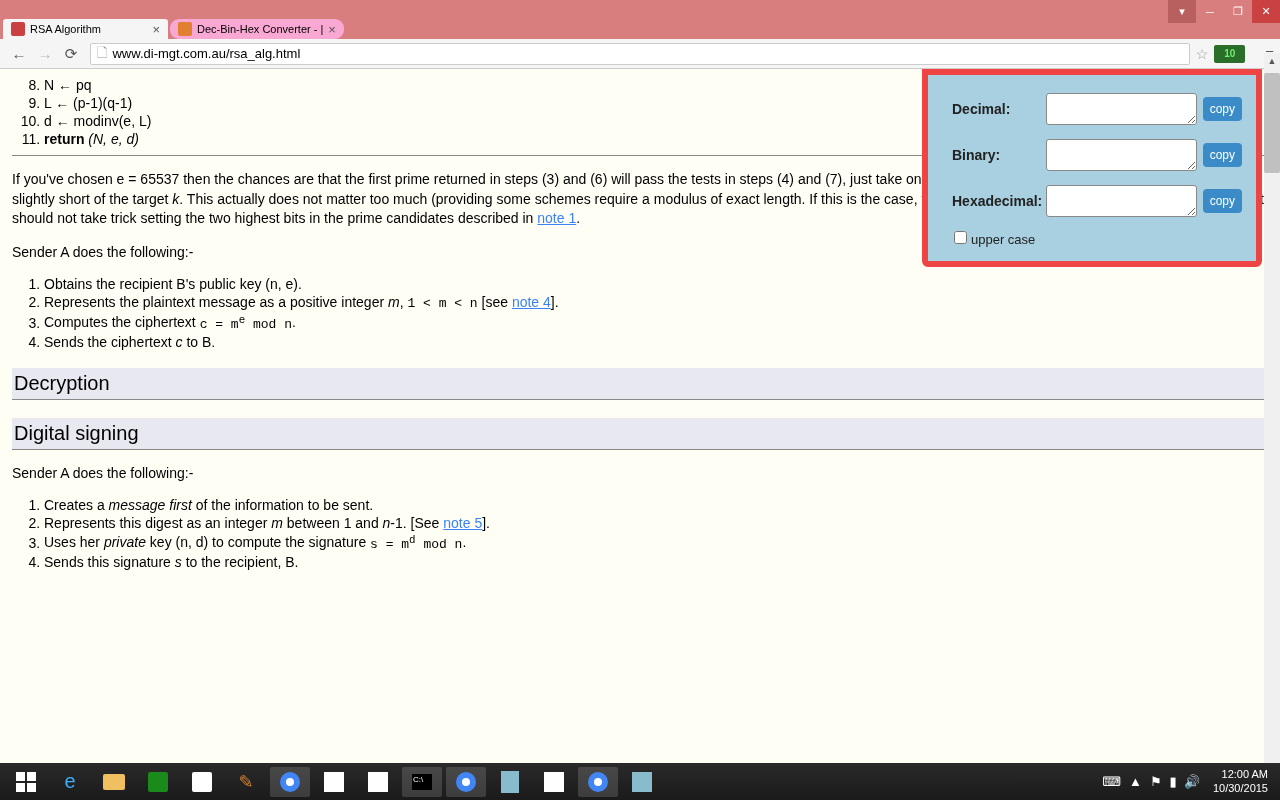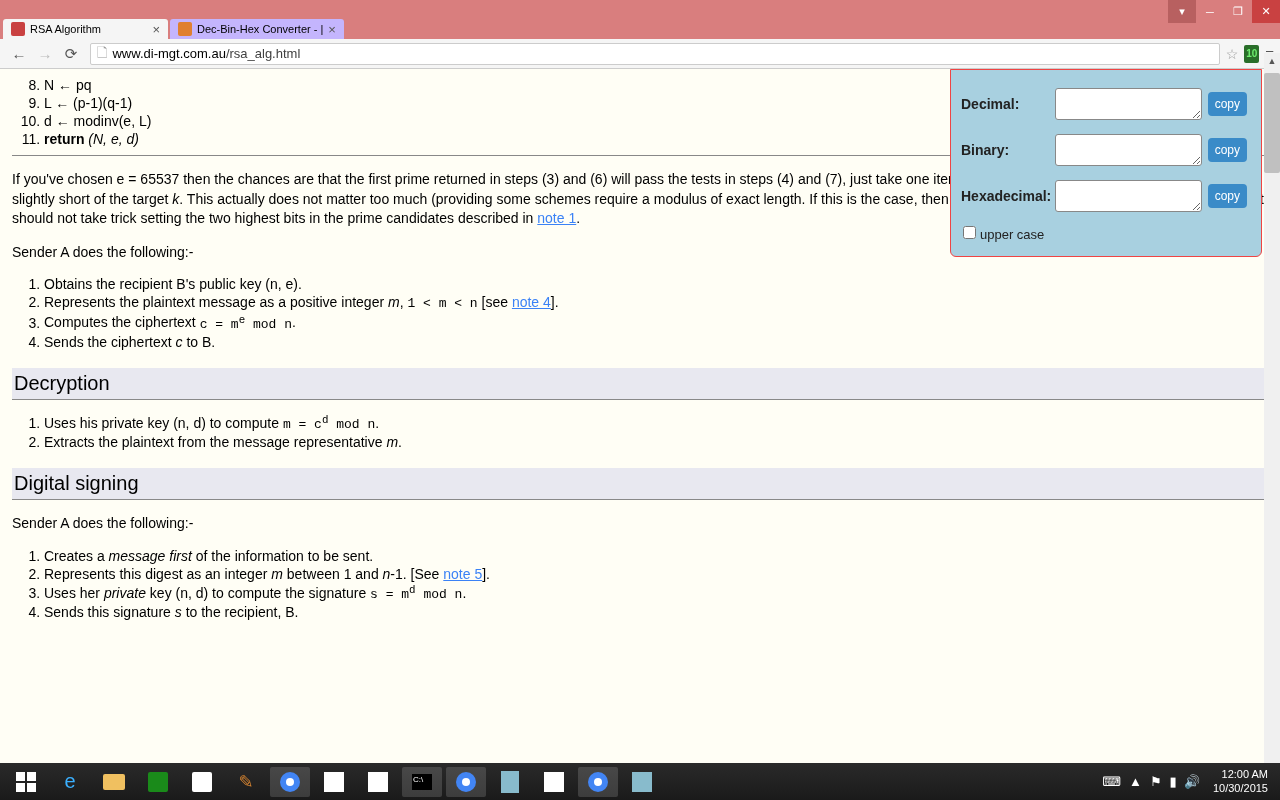--- a/index.html
+++ b/index.html
@@ -2,52 +2,52 @@
 <html><head>
 <meta charset="utf-8">
 <style>
 * { margin: 0; padding: 0; box-sizing: border-box; }
 body { font-family: Arial, sans-serif; font-size: 14px; overflow: hidden; width: 1280px; height: 800px; }
 
 
 .titlebar { background: #d97e7e; height: 39px; display: flex; align-items: stretch; }
 .tabs-area { display: flex; flex: 1; align-items: flex-end; padding-left: 3px; }
 .tab { background: #f5f5f5; height: 20px; display: flex; align-items: center; padding: 0 8px; font-size: 11px; border-radius: 3px 3px 0 0; margin-right: 2px; position: relative; min-width: 165px; }
-.tab.inactive { background: #c4b5fd; }
+.tab.inactive { background: #f9a8d4; border-radius: 9px; }
 .tab .favicon { width: 14px; height: 14px; margin-right: 5px; display: inline-block; }
 .tab .tab-title { flex: 1; white-space: nowrap; overflow: hidden; text-overflow: ellipsis; }
 .tab .tab-close { font-size: 13px; color: #555; margin-left: 5px; }
 .window-controls { display: flex; }
 .win-btn { width: 28px; height: 23px; display: flex; align-items: center; justify-content: center; color: #fff; font-size: 11px; }
 .win-btn.close { background: #c94141; }
 .win-btn.user { background: #b86060; }
 
 
 .addrbar { background: #f5f5f5; height: 30px; display: flex; align-items: center; padding: 0 6px; border-bottom: 1px solid #ccc; }
 .nav-btn { width: 22px; height: 22px; display: flex; align-items: center; justify-content: center; color: #555; font-size: 15px; margin: 0 2px; }
 .url-box { flex: 1; background: #fff; border: 1px solid #ccc; border-radius: 2px; height: 22px; margin: 0 6px; display: flex; align-items: center; padding: 0 6px; font-size: 13px; color: #333; }
 .url-domain { color: #000000; }
-.url-path { color: #404040; }
+.url-path { color: #000000; }
 .star-btn { color: #999; margin-right: 6px; font-size: 14px; }
-.ext-badge { width: 15px; height: 18px; background: #2a6e2a; color: #6fef6f; font-size: 10px; display: flex; align-items: center; justify-content: center; border-radius: 2px; margin-right: 6px; font-weight: bold; }
+.ext-badge { width: 31px; height: 18px; background: #2a6e2a; color: #6fef6f; font-size: 10px; display: flex; align-items: center; justify-content: center; border-radius: 2px; margin-right: 20px; font-weight: bold; }
 .menu-btn { color: #555; font-size: 15px; }
 
 
 .content { height: 710px; overflow-y: auto; background: #fffef5; position: relative; padding: 8px 12px; }
 .content ol { padding-left: 32px; }
 .content ol li { margin-bottom: 2px; font-size: 14px; }
 .content p { margin: 14px 0; font-size: 14px; line-height: 1.4; }
 code { font-family: "Courier New", monospace; font-size: 13px; }
 .content h2 { background: #e8e8f0; border-bottom: 1px solid #888; font-size: 20px; font-weight: normal; padding: 4px 2px; margin: 18px 0 14px 0; }
 a { color: #3b82f6; text-decoration: underline; }
 em { font-style: italic; }
 .hr-line { border: none; border-top: 1px solid #888; margin: 8px 0; }
 
 
-.popup { position: absolute; top: 0; right: 18px; width: 312px; background: #a8d0e0; border: 1px solid #ef4444; border-radius: 0 0 6px 6px; padding: 18px 14px 14px 10px; }
+.popup { position: absolute; top: 0; right: 18px; width: 340px; background: #a8d0e0; border: 6px solid #ef4444; border-radius: 0 0 6px 6px; padding: 18px 14px 14px 24px; }
 .popup-row { display: flex; align-items: center; margin-bottom: 14px; }
 .popup-row label { width: 94px; font-weight: bold; font-size: 14px; color: #222; }
 .popup-row textarea { flex: 1; height: 32px; border: 1px solid #888; border-radius: 3px; resize: both; font-size: 12px; margin-right: 6px; padding: 2px; }
 .popup .copy-btn { background: #3a8bc8; color: #fff; border: none; border-radius: 4px; padding: 5px 7px; font-size: 12px; cursor: pointer; }
 .popup .checkbox-row { font-size: 13px; color: #222; padding-left: 2px; }
 .popup .checkbox-row input { margin-right: 4px; }
 
 
 .scrollbar { position: absolute; right: 0; top: 53px; width: 16px; height: 710px; background: #f0f0f0; }
 .scroll-thumb { background: #c0c0c0; width: 100%; height: 100px; border-radius: 2px; margin-top: 4px; }
@@ -115,24 +115,20 @@
 
   <p>Sender A does the following:-</p>
   <ol>
     <li>Obtains the recipient B's public key (n, e).</li>
     <li>Represents the plaintext message as a positive integer <em>m</em>, <code>1 &lt; m &lt; n</code> [see <a href="#">note 4</a>].</li>
     <li>Computes the ciphertext <code>c = m<sup>e</sup> mod n</code>.</li>
     <li>Sends the ciphertext <em>c</em> to B.</li>
   </ol>
 
   <h2>Decryption</h2>
-  <ol>
-    <li>Uses his private key (n, d) to compute <code>m = c<sup>d</sup> mod n</code>.</li>
-    <li>Extracts the plaintext from the message representative <em>m</em>.</li>
-  </ol>
 
   <h2>Digital signing</h2>
   <p>Sender A does the following:-</p>
   <ol>
     <li>Creates a <em>message first</em> of the information to be sent.</li>
     <li>Represents this digest as an integer <em>m</em> between 1 and <em>n</em>-1. [See <a href="#">note 5</a>].</li>
     <li>Uses her <em>private</em> key (n, d) to compute the signature <code>s = m<sup>d</sup> mod n</code>.</li>
     <li>Sends this signature <em>s</em> to the recipient, B.</li>
   </ol>
 

